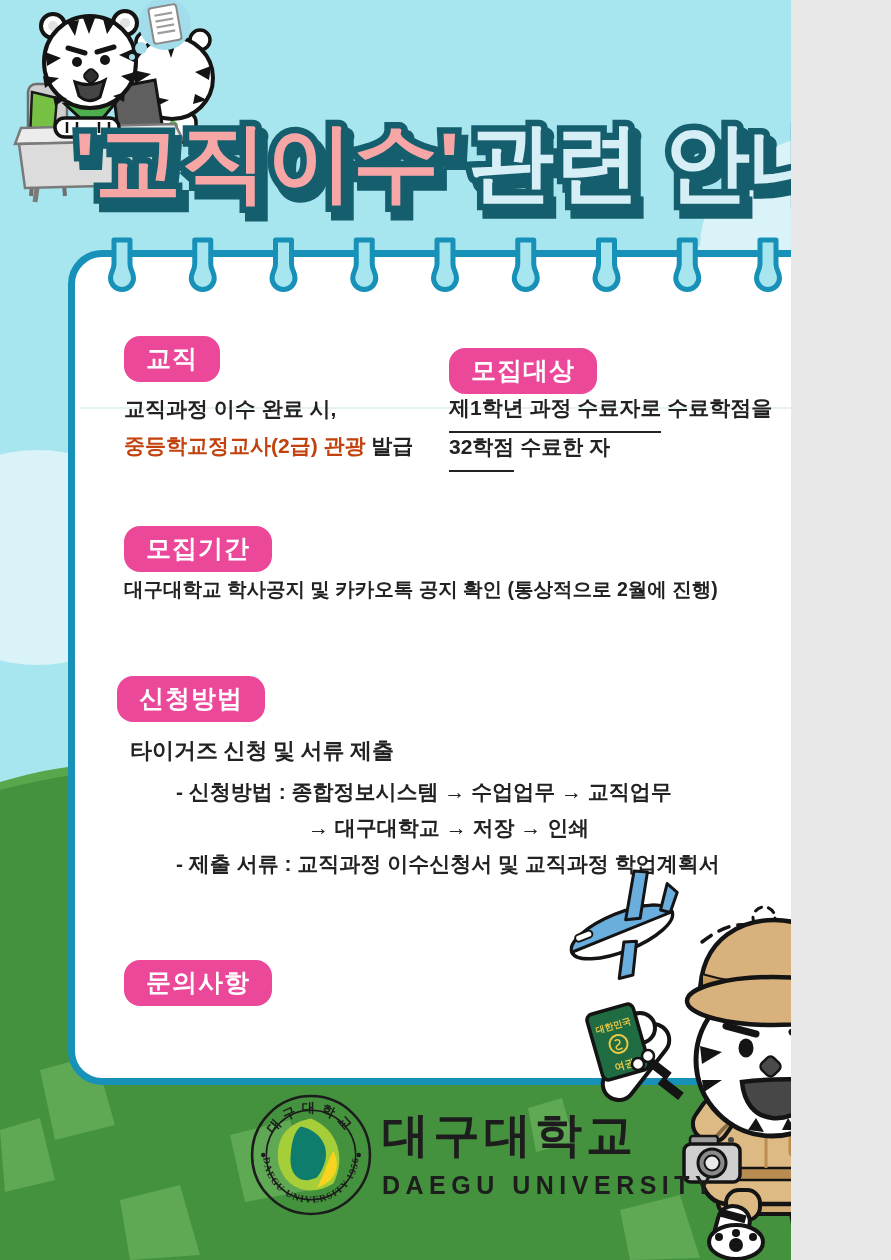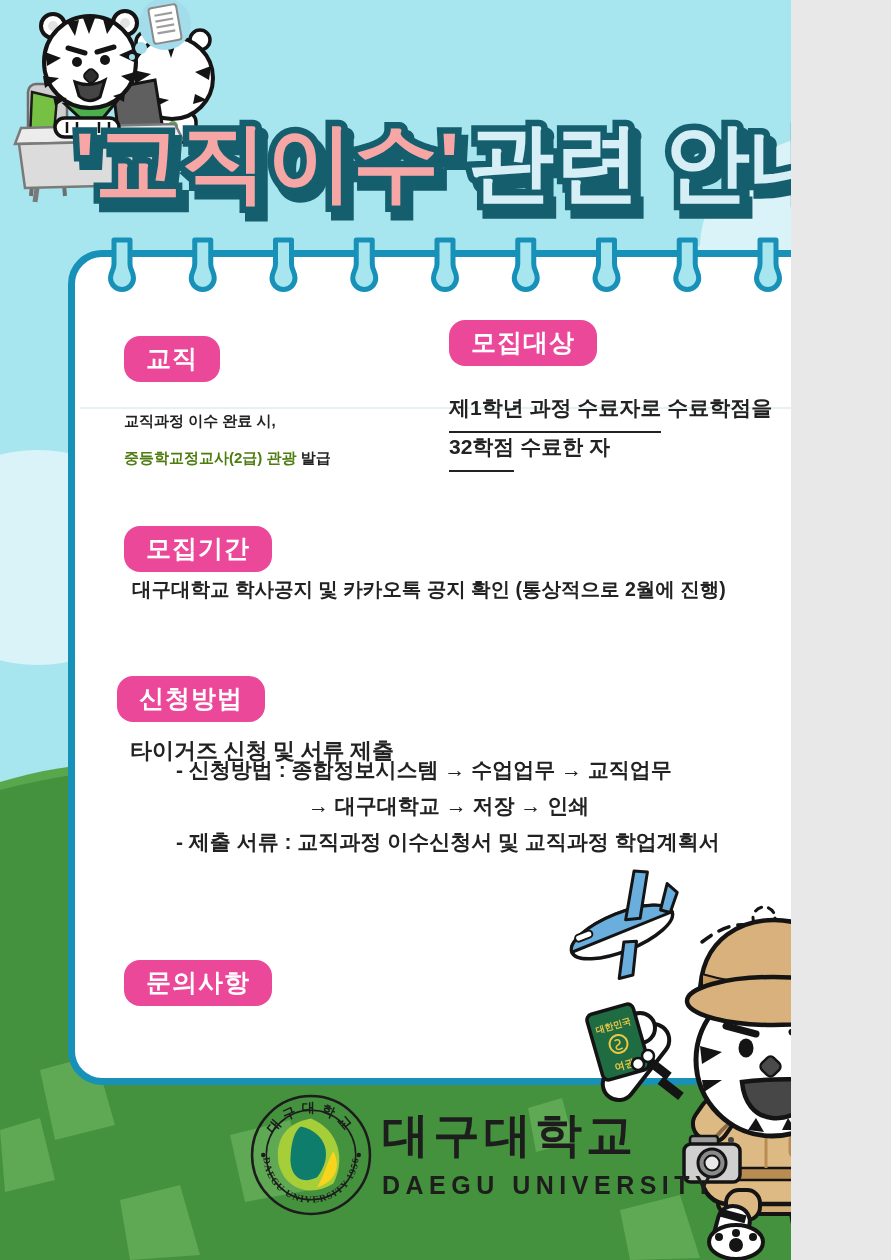--- a/index.html
+++ b/index.html
@@ -18,29 +18,29 @@
   .card-divider{position:absolute;left:80px;top:407px;width:744px;height:2px;background:#e6f1f4;}
   .loops-svg{position:absolute;left:68px;top:228px;width:770px;height:78px;}
   .title-svg{position:absolute;left:52px;top:80px;width:795px;height:150px;}
   .title-svg text{font-family:"Liberation Sans", sans-serif;font-weight:800;font-size:86px;}
   .badge{
     position:absolute;background:#ec4899;color:#ffffff;
     font-weight:800;font-size:25px;line-height:1.1;letter-spacing:1px;
     border-radius:16px;padding:9px 22px;
   }
   .sec-text{position:absolute;color:#222222;font-weight:700;}
-  .t-gyojik{left:124px;top:402px;font-size:15px;line-height:37px;}
+  .t-gyojik{left:124px;top:390px;font-size:21px;line-height:37px;}
   .t-daesang{left:449px;top:388px;font-size:21px;line-height:39px;}
-  .t-gigan{left:124px;top:576px;font-size:19.5px;margin-left:8px;}
+  .t-gigan{left:124px;top:576px;font-size:19.5px;}
   .t-intro{left:130px;top:736px;font-size:22px;font-family:Liberation Serif, serif;}
-  .t-steps{left:176px;top:752px;font-size:21px;line-height:36px;}
+  .t-steps{left:176px;top:774px;font-size:21px;line-height:36px;}
   .t-steps .ind1{padding-left:132px;}
   .t-steps .ind2{padding-left:152px;}
   .t-munui{left:124px;top:1012px;font-size:23px;}
-  .orange{color:#4d7c0f;}
+  .orange{color:#c2410c;}
   .uline{border-bottom:2.5px solid #222;padding-bottom:12px;}
   .mascot-desk-svg{position:absolute;left:5px;top:0;width:245px;height:205px;}
   .mascot-travel-svg{position:absolute;left:550px;top:868px;width:341px;height:392px;}
   .emblem-svg{position:absolute;left:248px;top:1092px;width:126px;height:126px;}
   .emblem-svg text{font-family:"Liberation Serif", serif;font-weight:700;fill:#1c1c1c;}
   .logo-text{position:absolute;left:382px;top:1104px;color:#1d1d1d;}
   .logo-kr{font-size:47px;font-weight:800;letter-spacing:4px;}
   .logo-en{font-size:25px;font-weight:700;letter-spacing:5.5px;margin-top:4px;}
   svg{display:block;}
 </style>
@@ -166,21 +166,21 @@
     <text x="215" y="112" text-anchor="middle" fill="#f7a6a6" stroke="#155e6e" stroke-width="13" paint-order="stroke fill">'교직이수'</text>
     <text x="600" y="112" text-anchor="middle" fill="#d6eff6" stroke="#155e6e" stroke-width="13" paint-order="stroke fill">관련 안내</text>
   </svg>
 
   <div class="badge" style="left:124px;top:336px;">교직</div>
   <div class="sec-text t-gyojik">
     <div>교직과정 이수 완료 시,</div>
     <div><span class="orange">중등학교정교사(2급) 관광</span><span> 발급</span></div>
   </div>
 
-  <div class="badge" style="left:449px;top:320px;">모집대상</div>
+  <div class="badge" style="left:449px;top:348px;">모집대상</div>
   <div class="sec-text t-daesang">
     <div><span class="uline">제1학년 과정 수료자로</span><span> 수료학점을</span></div>
     <div><span class="uline">32학점</span><span> 수료한 자</span></div>
   </div>
 
   <div class="badge" style="left:124px;top:526px;">모집기간</div>
   <div class="sec-text t-gigan">대구대학교 학사공지 및 카카오톡 공지 확인 (통상적으로 2월에 진행)</div>
 
   <div class="badge" style="left:117px;top:676px;">신청방법</div>
   <div class="sec-text t-intro">타이거즈 신청 및 서류 제출</div>

